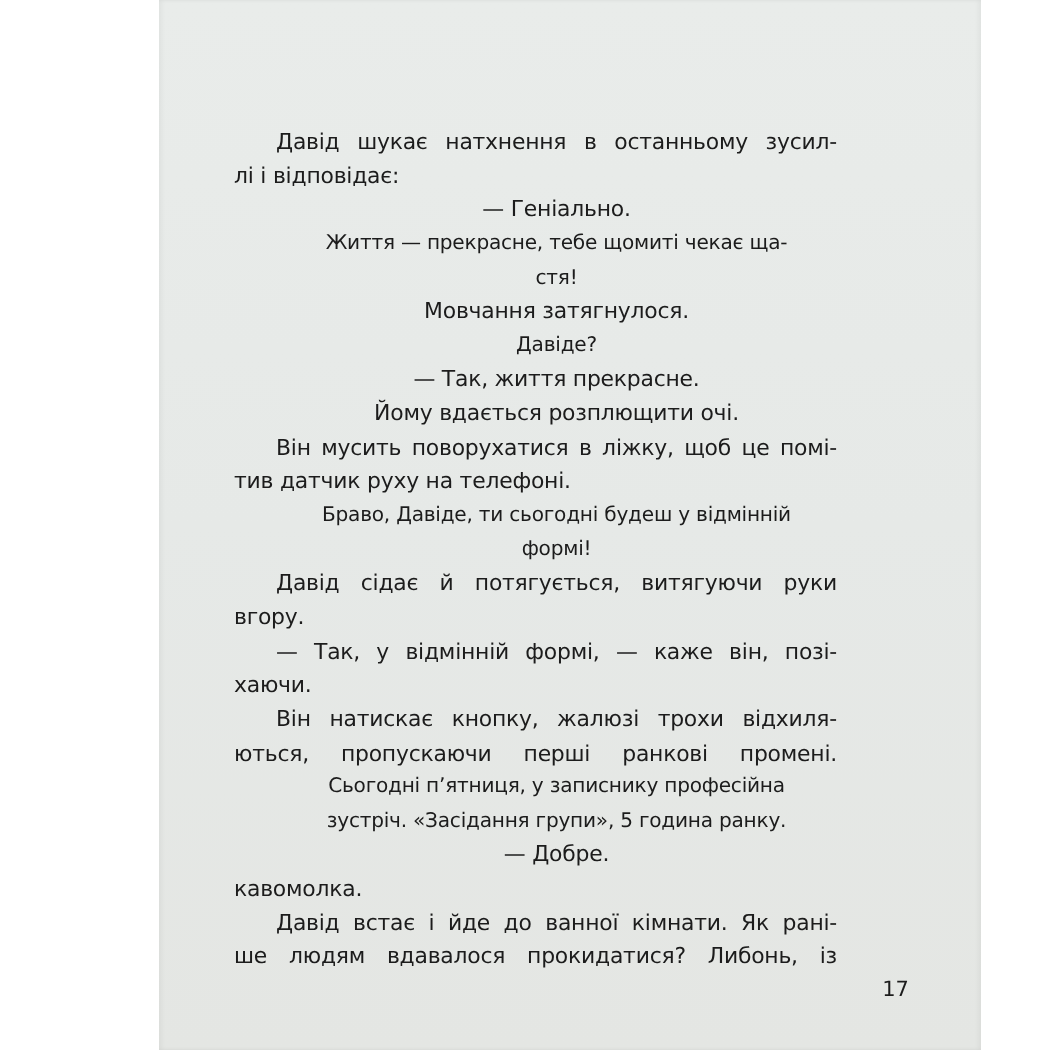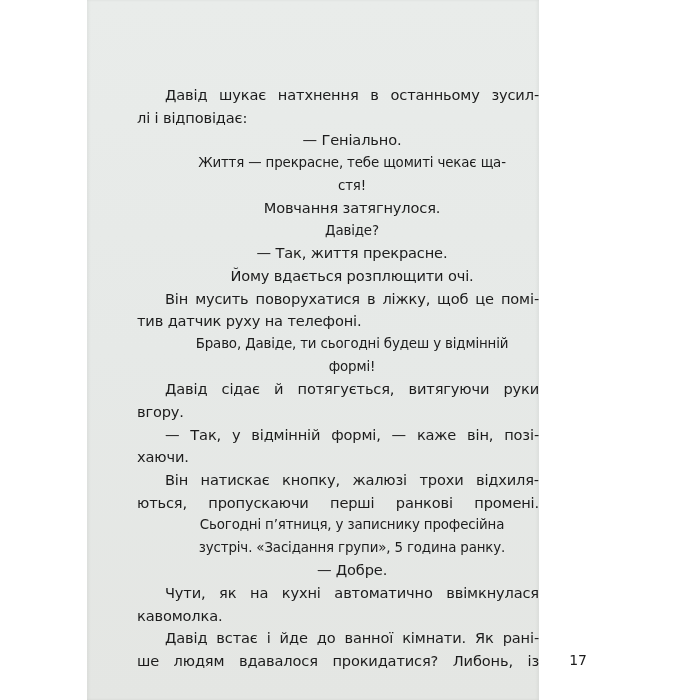--- a/index.html
+++ b/index.html
@@ -5,23 +5,23 @@
     html, body {
       margin: 0;
       padding: 0;
       width: 700px;
       height: 700px;
       background: #ffffff;
       overflow: hidden;
     }
     .page {
       position: absolute;
-      left: 87px;
+      left: 106px;
       top: 0;
-      width: 452px;
+      width: 548px;
       height: 700px;
       background: linear-gradient(180deg, #e9ecea 0%, #e6e9e7 50%, #e4e6e3 100%);
       box-shadow: inset -2px 0 3px rgba(0,0,0,0.04), inset 2px 0 3px rgba(0,0,0,0.04);
     }
     .text-block {
       position: absolute;
       left: 50px;
       top: 84px;
       width: 402px;
       font-family: "DejaVu Sans", sans-serif;
@@ -93,19 +93,18 @@
       <span class="line indent italic">формі!</span>
       <span class="line indent justify">Давід сідає й потягується, витягуючи руки</span>
       <span class="line">вгору.</span>
       <span class="line indent justify">— Так, у відмінній формі, — каже він, позі-</span>
       <span class="line">хаючи.</span>
       <span class="line indent justify">Він натискає кнопку, жалюзі трохи відхиля-</span>
       <span class="line justify">ються, пропускаючи перші ранкові промені.</span>
       <span class="line indent italic">Сьогодні п’ятниця, у записнику професійна</span>
       <span class="line indent italic">зустріч. «Засідання групи», 5 година ранку.</span>
       <span class="line indent">— Добре.</span>
-      <span class="line indent justify">Чути, як на кухні автоматично ввімкнулася</span>
       <span class="line">кавомолка.</span>
       <span class="line indent justify">Давід встає і йде до ванної кімнати. Як рані-</span>
       <span class="line justify">ше людям вдавалося прокидатися? Либонь, із</span>
     </div>
   <div class="page-number">17</div>
 </div>
 
 </body></html>

